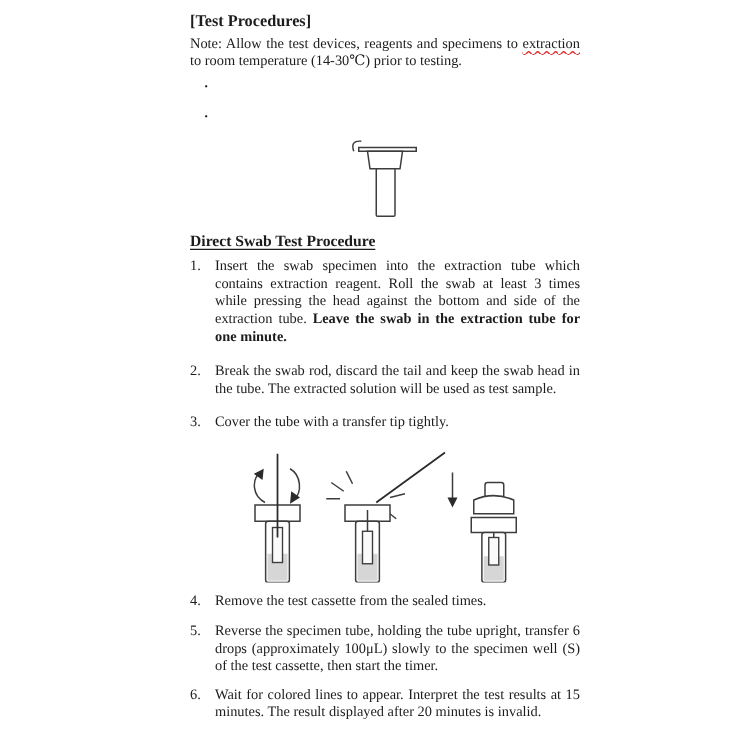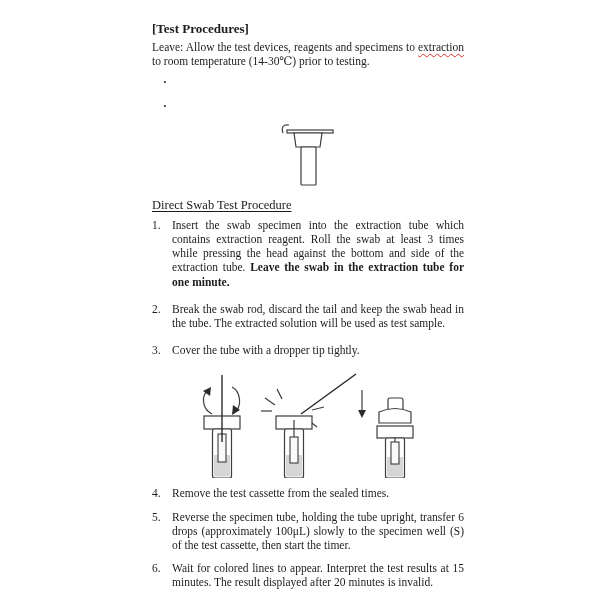--- a/index.html
+++ b/index.html
@@ -1,33 +1,33 @@
 <!DOCTYPE html>
 <html><head>
 <meta charset="utf-8">
 <style>
   html,body{margin:0;padding:0;}
   body{
     width:600px;height:600px;background:#ffffff;overflow:hidden;position:relative;
     font-family:"Liberation Serif","DejaVu Serif",serif;color:#1c1c1c;
   }
-  .doc{position:absolute;left:152px;top:13px;width:312px;}
+  .doc{position:absolute;left:152px;top:1px;width:312px;}
   .title{font-size:13px;font-weight:bold;margin:8px 0 0 0;line-height:15px;}
   .note{margin:4px 0 0 0;font-size:11.5px;line-height:14.2px;text-align:justify;}
   .misspelled{
     text-decoration:underline wavy #e03131;
     text-decoration-thickness:1px;text-underline-offset:2px;text-decoration-skip-ink:none;
   }
   .bullets{margin:7px 0 0 0;padding:0;list-style:none;}
   .bullet{display:flex;margin:0 0 9px 0;font-size:11.5px;line-height:14.2px;}
   .bullet .dot{flex:0 0 14px;margin-left:6px;text-align:center;font-weight:bold;}
   .fig1{margin:2px 0 0 0;height:64px;position:relative;}
   .fig1 svg{display:block;}
   .sec-heading{
-    font-size:12.5px;font-weight:normal;margin:12px 0 0 0;line-height:15px;
+    font-size:12.5px;font-weight:bold;margin:12px 0 0 0;line-height:15px;
     text-decoration:underline;text-decoration-thickness:1px;text-underline-offset:2px;
   }
   .steps{margin:5px 0 0 0;padding:0;list-style:none;}
   .step{display:flex;margin:0 0 13px 0;font-size:11.5px;line-height:14.2px;}
   .steps-b .step{margin-bottom:9px;}
   .step .num{flex:0 0 20px;}
   .step .txt{flex:1;text-align:justify;}
   .step .txt b{font-weight:bold;}
   .fig2{margin:3px 0 8px 0;height:108px;position:relative;}
   .fig2 svg{display:block;}
@@ -38,21 +38,21 @@
   .swabhead{fill:#fafafa;stroke:#3d3d3d;stroke-width:1.1;}
   .arrowhead{fill:#2b2b2b;stroke:none;}
 </style>
 </head>
 <body>
 
 <div class="doc">
 
   <h1 class="title">[Test Procedures]</h1>
 
-  <p class="note"><span>Leave: Allow the test devices, reagents and specimens to </span><span class="misspelled">extraction</span><span> to room temperature (14-30℃) prior to testing.</span></p>
+  <p class="note"><span>Note: Allow the test devices, reagents and specimens to </span><span class="misspelled">extraction</span><span> to room temperature (14-30℃) prior to testing.</span></p>
 
   <ul class="bullets">
     <li class="bullet">
       <span class="dot">·</span>
     </li>
     <li class="bullet">
       <span class="dot">·</span>
     </li>
   </ul>
 
@@ -75,21 +75,21 @@
     <li class="step">
       <span class="num">1.</span>
       <span class="txt"><span>Insert the swab specimen into the extraction tube which contains extraction reagent. Roll the swab at least 3 times while pressing the head against the bottom and side of the extraction tube. </span><b>Leave the swab in the extraction tube for one minute.</b></span>
     </li>
     <li class="step">
       <span class="num">2.</span>
       <span class="txt">Break the swab rod, discard the tail and keep the swab head in the tube. The extracted solution will be used as test sample.</span>
     </li>
     <li class="step">
       <span class="num">3.</span>
-      <span class="txt">Cover the tube with a dropper tip tightly.</span>
+      <span class="txt">Cover the tube with a transfer tip tightly.</span>
     </li>
   </ol>
 
   <div class="fig2">
     <svg width="312" height="108" viewBox="152 352 312 108">
 
       <g>
 
         <path class="lineonly" d="M212,396 C202,391 201,378 208,372"></path>
         <polygon class="arrowhead" points="211,369 203,373 210,378"></polygon>

